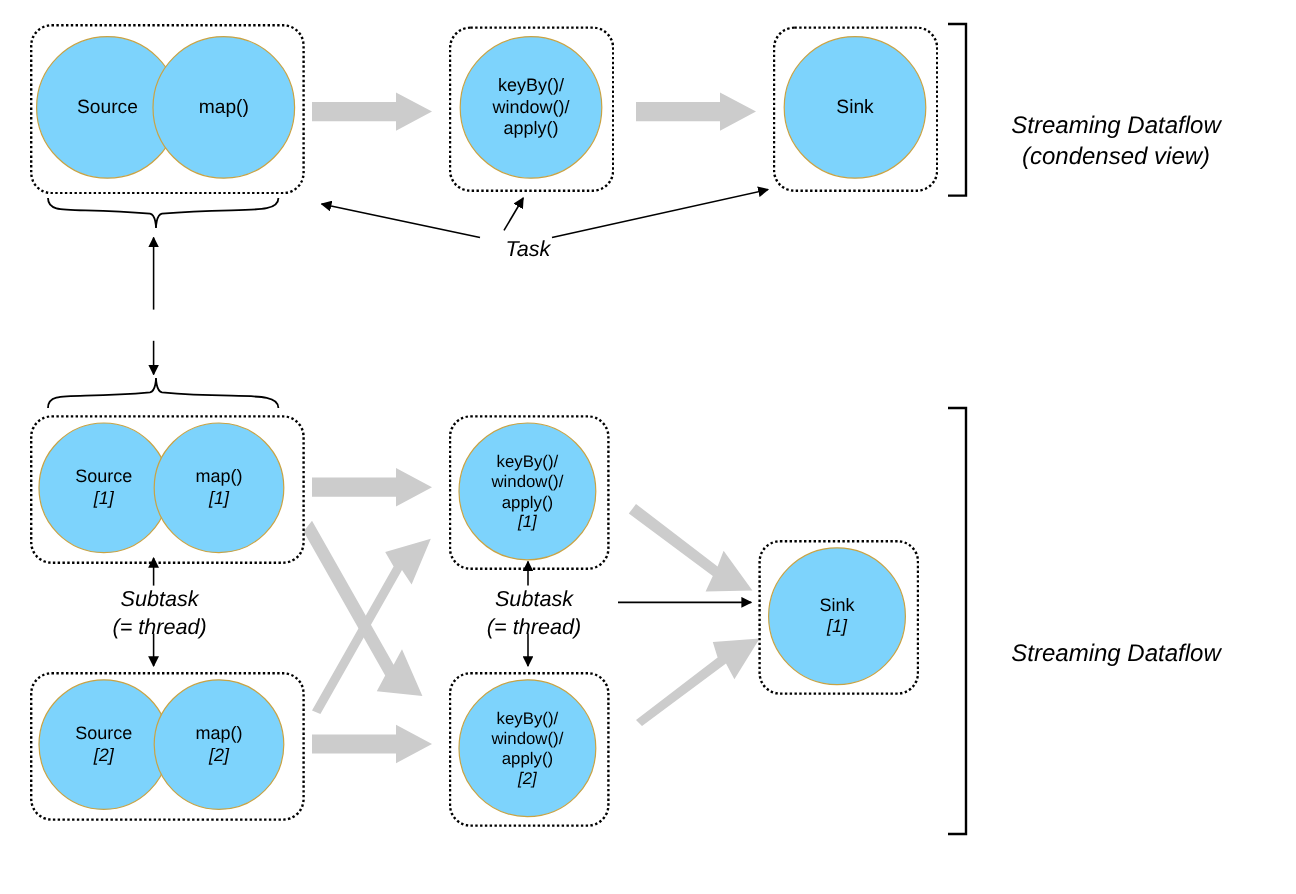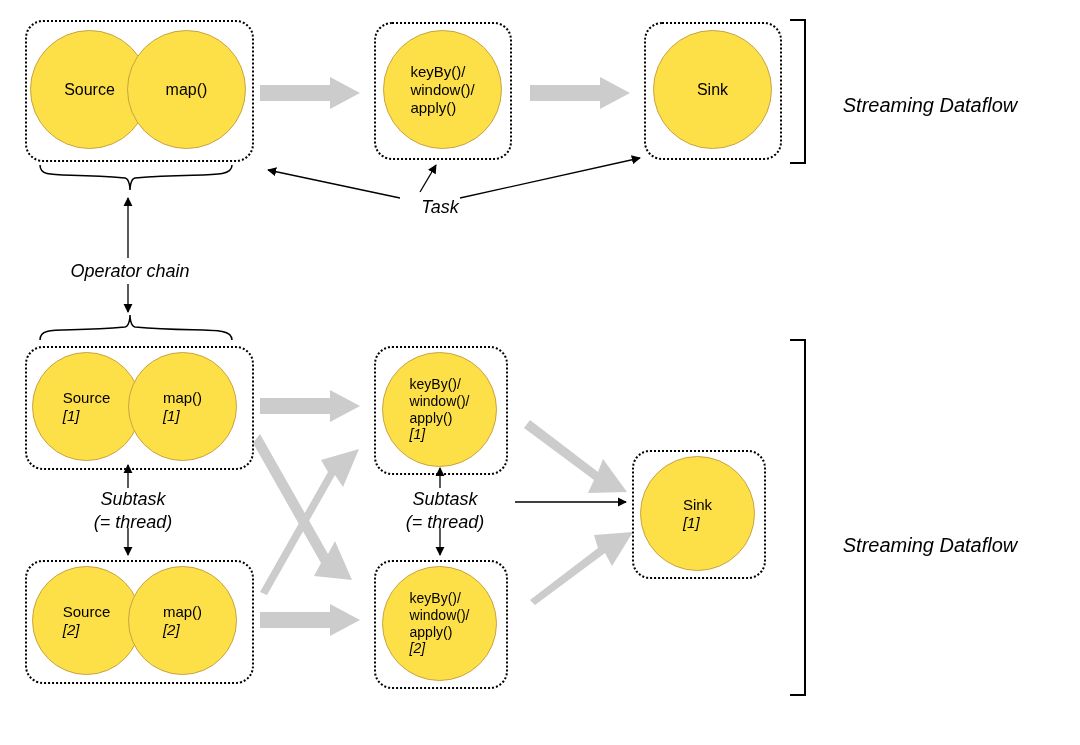--- a/index.html
+++ b/index.html
@@ -14,26 +14,26 @@
     height: 745px;
   }
   .abs { position: absolute; }
   .dashed-box {
     border: 2px dotted #000;
     border-radius: 18px;
     background: transparent;
   }
   .op {
     border-radius: 50%;
-    background: #fde047;
+    background: #7dd3fc;
     border: 1px solid #C9A344;
     display: flex;
     align-items: center;
     justify-content: center;
-    text-align: left;
+    text-align: center;
     font-size: 16px;
     line-height: 1.2;
   }
   .op-lbl { pointer-events: none; }
   .lbl {
     font-style: italic;
     font-size: 18px;
     color: #000;
     text-align: center;
     line-height: 1.25;
@@ -134,25 +134,25 @@
     </span>
   </div>
 
   <div class="abs dashed-box" style="left:644px; top:22px; width:134px; height:134px;"></div>
   <div class="abs op" style="left:653px; top:30px; width:117px; height:117px;">
     <span class="op-lbl">Sink</span>
   </div>
 
   <div class="abs section-lbl" style="left:820px; top:60px; width:220px;">
     <span>Streaming Dataflow</span><br>
+    <span>(condensed view)</span>
   </div>
 
   <div class="abs lbl" style="left:400px; top:196px; width:80px;font-style:italic;"><span>Task</span></div>
 
-  <div class="abs lbl" style="left:50px; top:260px; width:160px;"><span>Operator chain</span></div>
 
   <div class="abs dashed-box" style="left:25px; top:346px; width:225px; height:120px;"></div>
   <div class="abs op" style="left:32px; top:352px; width:107px; height:107px; font-size:15px;">
     <span class="op-lbl">
       <span>Source</span><br><i>[1]</i>
     </span>
   </div>
   <div class="abs op" style="left:128px; top:352px; width:107px; height:107px; font-size:15px;">
     <span class="op-lbl">
       <span>map()</span><br><i>[1]</i>

